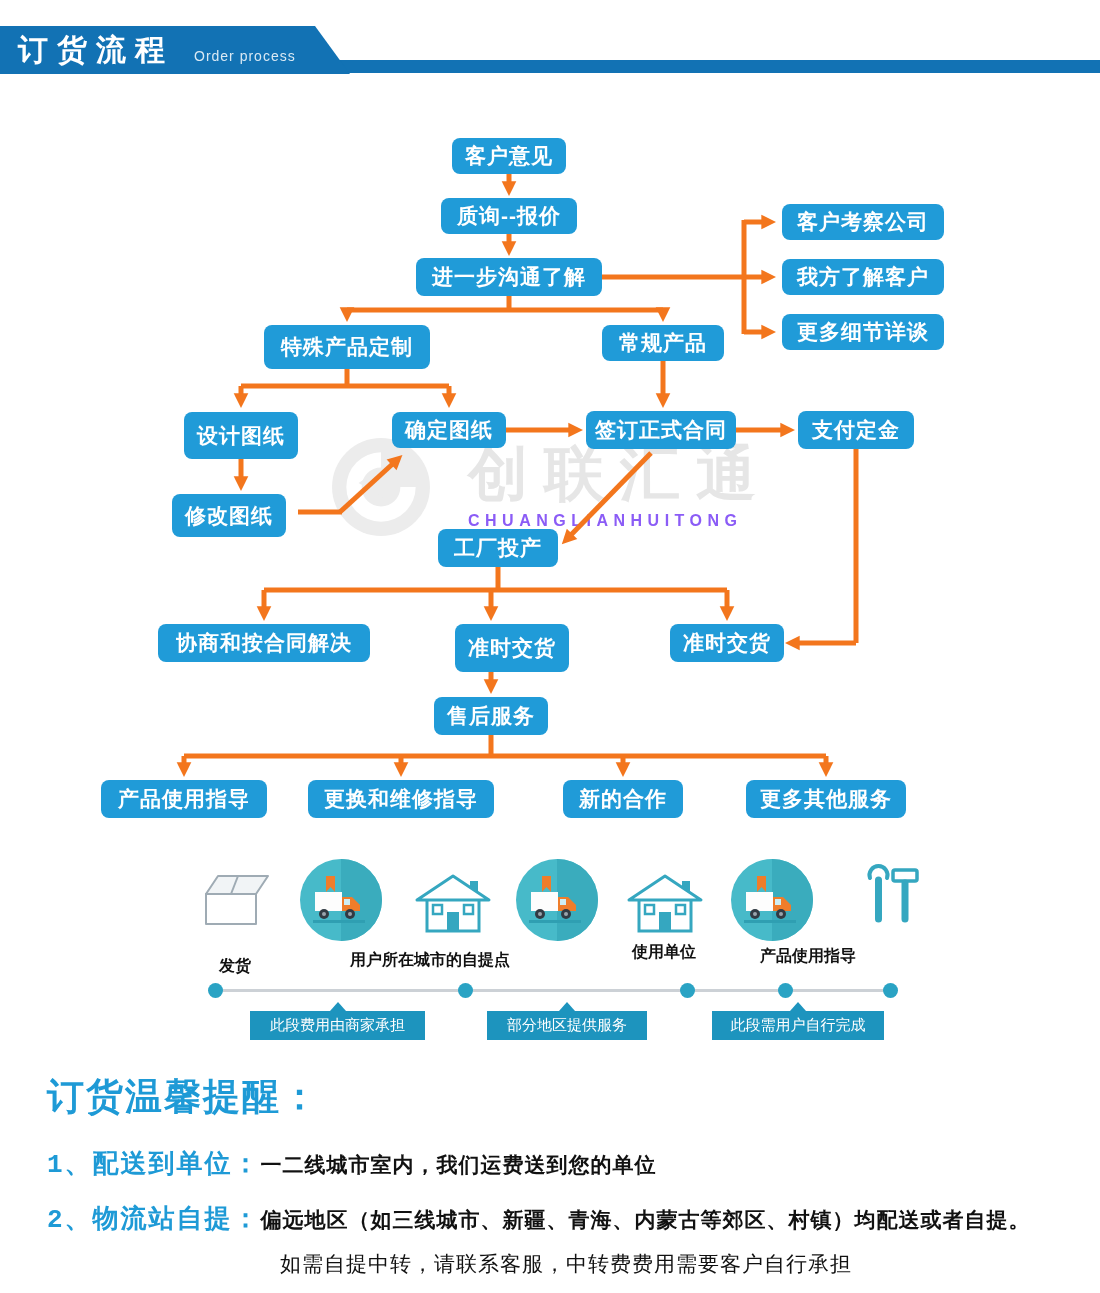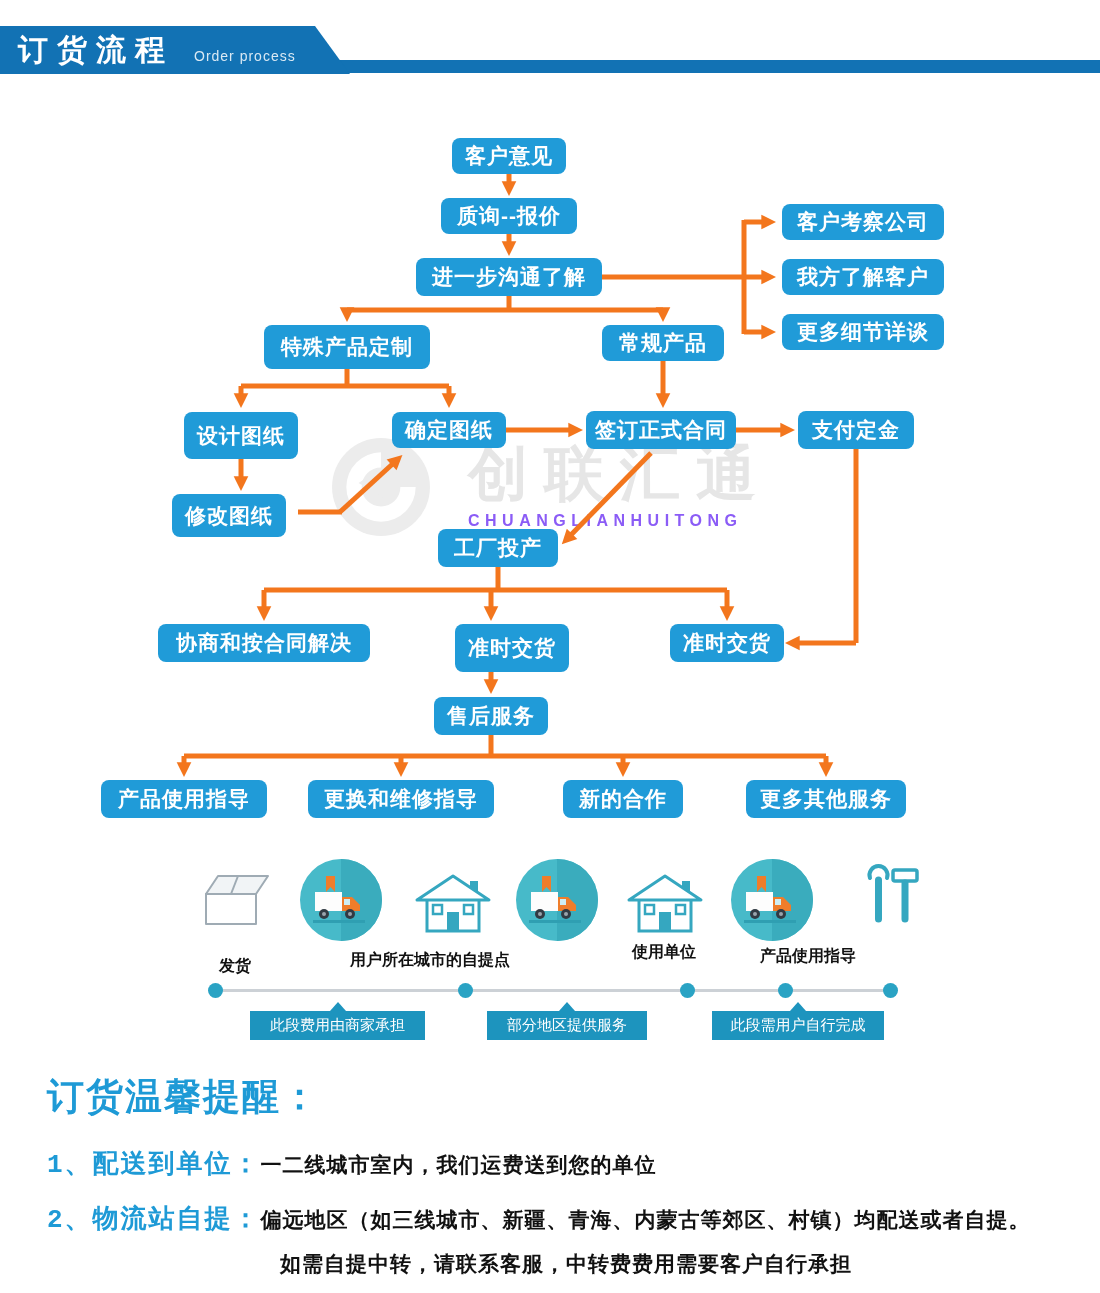--- a/index.html
+++ b/index.html
@@ -34,21 +34,21 @@
   .ship-tag { position:absolute; top:1011px; height:29px; background:#1d94be; color:#fff; font-size:15px;
     display:flex; align-items:center; justify-content:center; z-index:2; white-space:nowrap; }
   .ship-tag::before { content:""; position:absolute; top:-9px; left:50%; margin-left:-8px;
     border-left:8px solid transparent; border-right:8px solid transparent; border-bottom:9px solid #1d94be; }
 
   
   .rm-title { position:absolute; left:47px; top:1072px; font-size:37px; font-weight:bold; color:#1e9ad6; letter-spacing:2px; }
   .rm-item { position:absolute; left:47px; white-space:nowrap;font-family:Liberation Mono, monospace; }
   .rm-item .num, .rm-item .lbl { color:#1e9ad6; font-size:26px; font-weight:bold; letter-spacing:2px; }
   .rm-item .txt { color:#111; font-size:21px; font-weight:600; letter-spacing:1px; }
-  .rm-note { position:absolute; left:280px; top:1250px; color:#111; font-size:21px; font-weight:700; letter-spacing:1px; white-space:nowrap; }
+  .rm-note { position:absolute; left:280px; top:1250px; color:#111; font-size:21px; font-weight:400; letter-spacing:1px; white-space:nowrap; }
 </style>
 </head>
 <body>
 
 <div class="page">
 
   <div class="hdr-strip"></div>
   <div class="hdr-banner">
     <span class="hdr-title">订货流程</span>
     <span class="hdr-sub">Order process</span>

